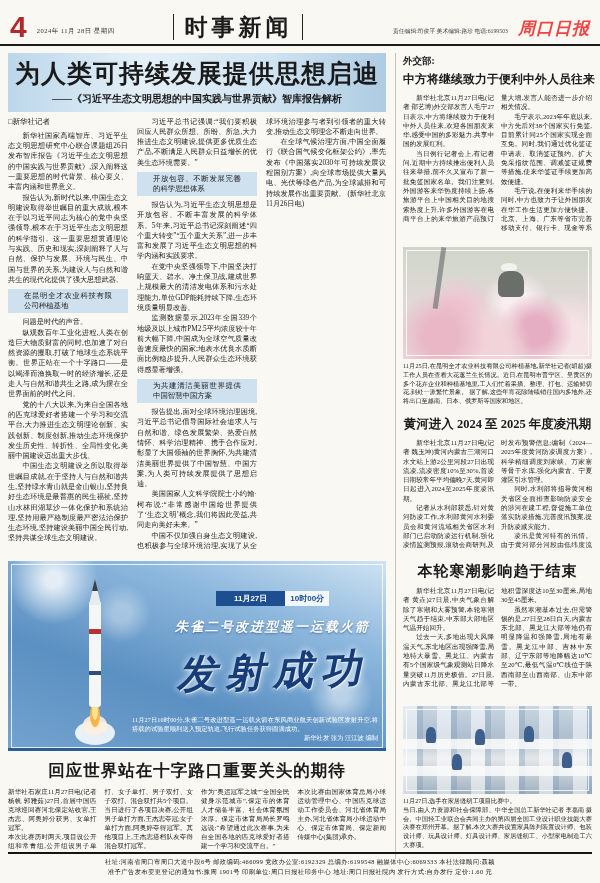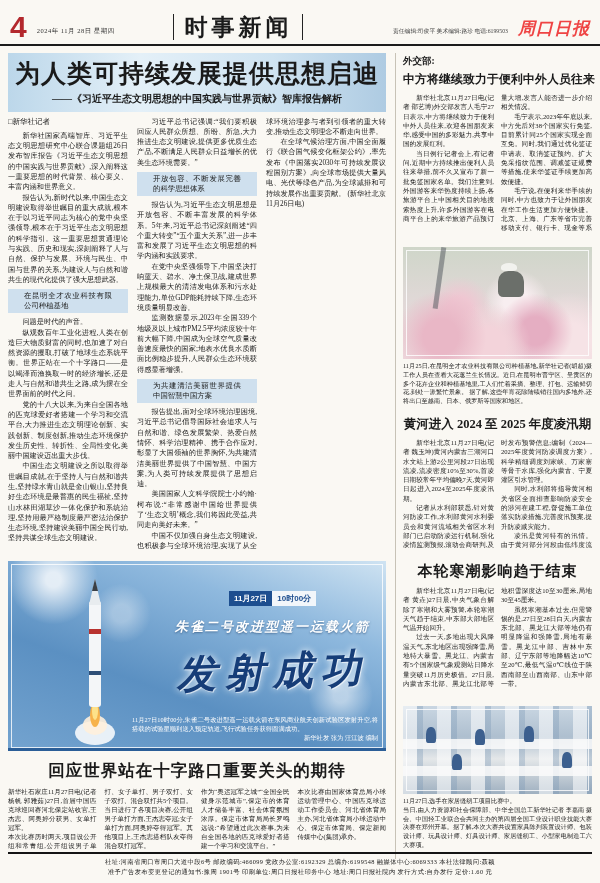--- a/index.html
+++ b/index.html
@@ -54,21 +54,21 @@
     background:
       radial-gradient(circle at 12% 10%, rgba(255,255,255,.8) 0 2%, rgba(255,255,255,0) 12%),
       radial-gradient(circle at 30% 28%, rgba(255,255,255,.35) 0 3%, rgba(255,255,255,0) 10%),
       radial-gradient(circle at 88% 72%, rgba(255,255,255,.5) 0 2%, rgba(255,255,255,0) 9%),
       linear-gradient(200deg,#cfe3f2 0%,#8fb9de 28%,#5b90c2 65%,#73a3cf 100%);
     border-bottom:3px solid #2b5e97;
   }
   .rocket-svg { position:absolute; left:62px; top:6px; }
   .poster-text { position:absolute; right:16px; top:26px; text-align:center; }
   .badge { display:inline-flex; font-family:"Liberation Sans",sans-serif; font-weight:bold; font-size:8px; }
-  .badge-date { background:#1d4e8f; color:#fff; padding:2px 5px; }
+  .badge-date { background:#1d4e8f; color:#fff; padding:2px 18px; }
   .badge-time { background:#f2f6fa; color:#1d4e8f; padding:2px 5px; }
   .rocket-name { color:#fff; font-size:13px; font-weight:bold; font-style:italic; letter-spacing:2px; margin-top:12px; text-shadow:0 1px 2px rgba(20,50,90,.5); }
   .big-launch {
     font-size:40px; font-weight:bold; font-style:italic; letter-spacing:8px; margin-top:8px;
     color:#163d78; transform:rotate(-2deg);
     text-shadow:0 0 7px rgba(255,255,255,.95), 1px 1px 0 rgba(255,255,255,.6);
   }
   .rocket-caption {
     position:absolute; right:8px; bottom:6px; width:246px;
     color:#fff; font-size:6.3px; line-height:9px; text-align:justify;

